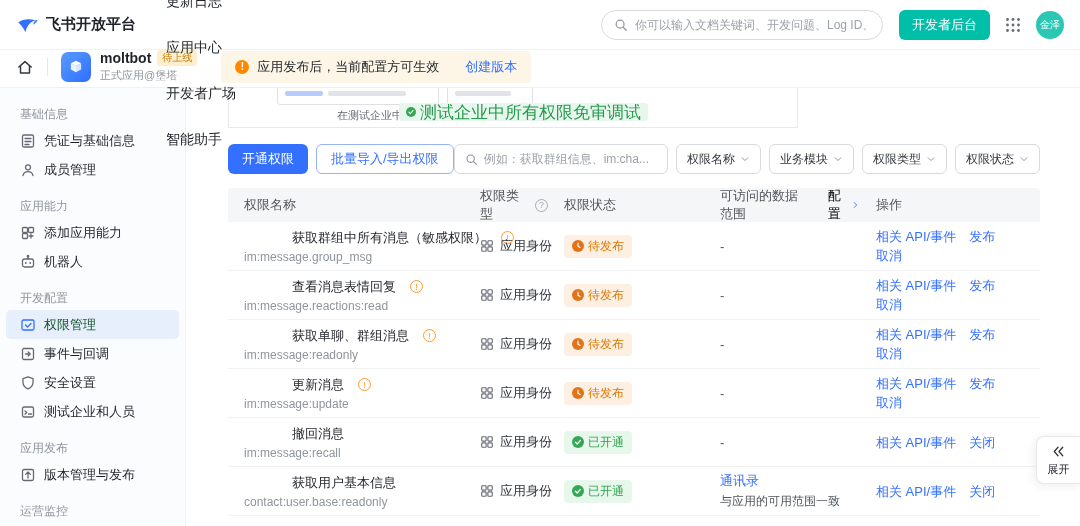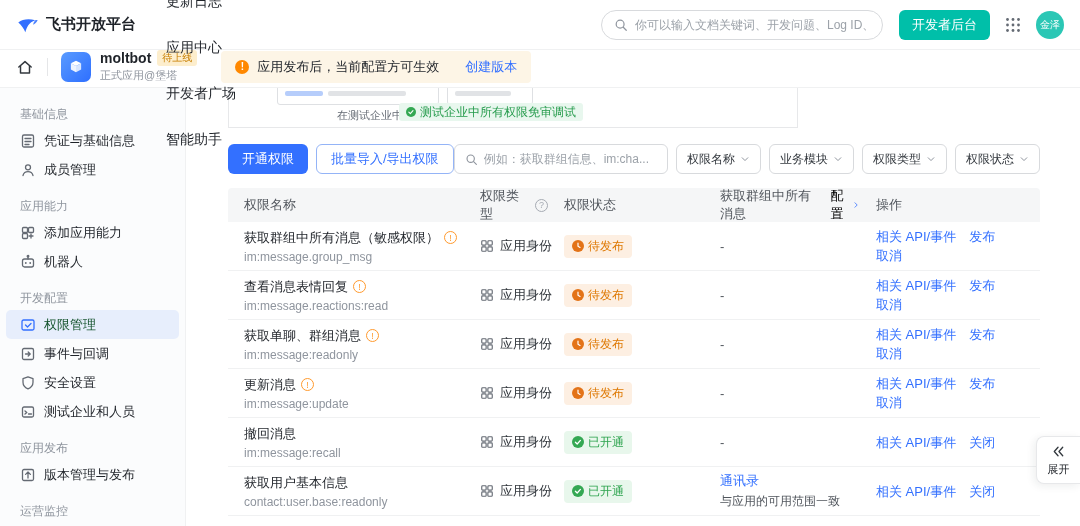--- a/index.html
+++ b/index.html
@@ -64,21 +64,21 @@
 
   .diagram { position:relative; width:570px; height:40px; border:1px solid #e7e8ea; border-top:none; }
   .dbox { position:absolute; top:-7px; height:24px; background:#fff; border:1px solid #dee0e3; border-radius:3px;
     display:flex; align-items:center; gap:5px; padding:0 7px; }
   .dbox.a { left:48px; width:162px; }
   .dbox.b { left:218px; width:86px; }
   .bar { height:5px; border-radius:2px; background:#e1e3e6; }
   .bar.blue { background:#b6cdfb; }
   .dlabel { position:absolute; left:108px; top:20px; font-size:11px; color:#646a73; white-space:nowrap; }
   .dbadge { position:absolute; left:170px; top:15px; height:18px; background:#e8f7ee; color:#259b4c;
-    font-size:12px; border-radius:3px; display:flex; align-items:center; gap:4px; padding:0 7px; white-space:nowrap; }
+    font-size:17px; border-radius:3px; display:flex; align-items:center; gap:4px; padding:0 7px; white-space:nowrap; }
 
   
   .toolbar { margin-top:16px; display:flex; align-items:center; width:812px; }
   .btn-primary { height:30px; padding:0 14px; background:#3370ff; color:#fff; border:none; border-radius:6px;
     font-size:13px; cursor:pointer; font-family:inherit; white-space:nowrap; }
   .btn-ghost { height:30px; padding:0 14px; background:#fff; color:#3370ff; border:1px solid #94b4f7;
     border-radius:6px; font-size:13px; margin-left:8px; cursor:pointer; font-family:inherit; white-space:nowrap; }
   .tsearch { margin-left:auto; width:230px; height:30px; border:1px solid #d8dadd; border-radius:6px;
     display:flex; align-items:center; gap:6px; padding:0 10px; background:#fff; }
   .filters { display:flex; }
@@ -89,21 +89,21 @@
   
   .table { margin-top:14px; width:812px; }
   .thead { display:flex; align-items:center; background:#f5f6f7; height:34px; border-radius:4px 4px 0 0; }
   .th { font-size:13px; color:#51565d; padding-left:16px; display:flex; align-items:center; gap:5px; flex:none; }
   .col-name { width:236px; } .col-type { width:84px; } .col-status { width:156px; } .col-scope { width:156px; }
   .col-actions { flex:1 1 auto; }
   .config-link { color:#000000; display:inline-flex; align-items:center; gap:1px; cursor:pointer; margin-left:12px; }
   .trow { display:flex; align-items:center; height:49px; border-bottom:1px solid #f0f1f2; }
   .td { padding-left:16px; flex:none; }
   .td.col-actions { flex:1 1 auto; }
-  .perm-title { font-size:13px; color:#1f2329; display:flex; align-items:center; gap:5px; white-space:nowrap; }
+  .perm-title { font-size:13px; color:#1f2329; display:flex; align-items:center; gap:14px; white-space:nowrap;margin-left:48px; }
   .perm-code { font-size:12px; color:#8f959e; margin-top:3px; }
   .type-cell { display:flex; align-items:center; gap:6px; font-size:13px; color:#33383e; white-space:nowrap; }
   .type-cell svg { color:#646a73; }
   .badge { display:inline-flex; align-items:center; gap:4px; font-size:12px; padding:3px 8px; border-radius:4px; white-space:nowrap; }
   .badge.pending { background:#fdefe2; color:#de7802; }
   .badge.active { background:#e8f7ec; color:#2ea44f; }
   .scope-dash { font-size:13px; color:#51565d; }
   .scope-link { font-size:13px; color:#3370ff; cursor:pointer; }
   .scope-sub { font-size:12px; color:#51565d; margin-top:3px; }
   .actions a { font-size:13px; color:#3370ff; margin-right:13px; cursor:pointer; text-decoration:none; white-space:nowrap; }
@@ -371,21 +371,21 @@
         <span>权限名称</span>
       </div>
       <div class="th col-type">
         <span>权限类型</span>
         <span class="qicon">?</span>
       </div>
       <div class="th col-status">
         <span>权限状态</span>
       </div>
       <div class="th col-scope">
-        <span>获取群组中所有消息</span>
+        <span>可访问的数据范围</span>
         <span class="config-link">
           <span>配置</span>
           <svg width="10" height="10" viewBox="0 0 16 16" fill="none" stroke="#3370ff" stroke-width="1.6" stroke-linecap="round" stroke-linejoin="round">
               <path d="M6 3.5L10.5 8 6 12.5"></path>
             </svg>
         </span>
       </div>
       <div class="th col-actions">
         <span>操作</span>
       </div>

